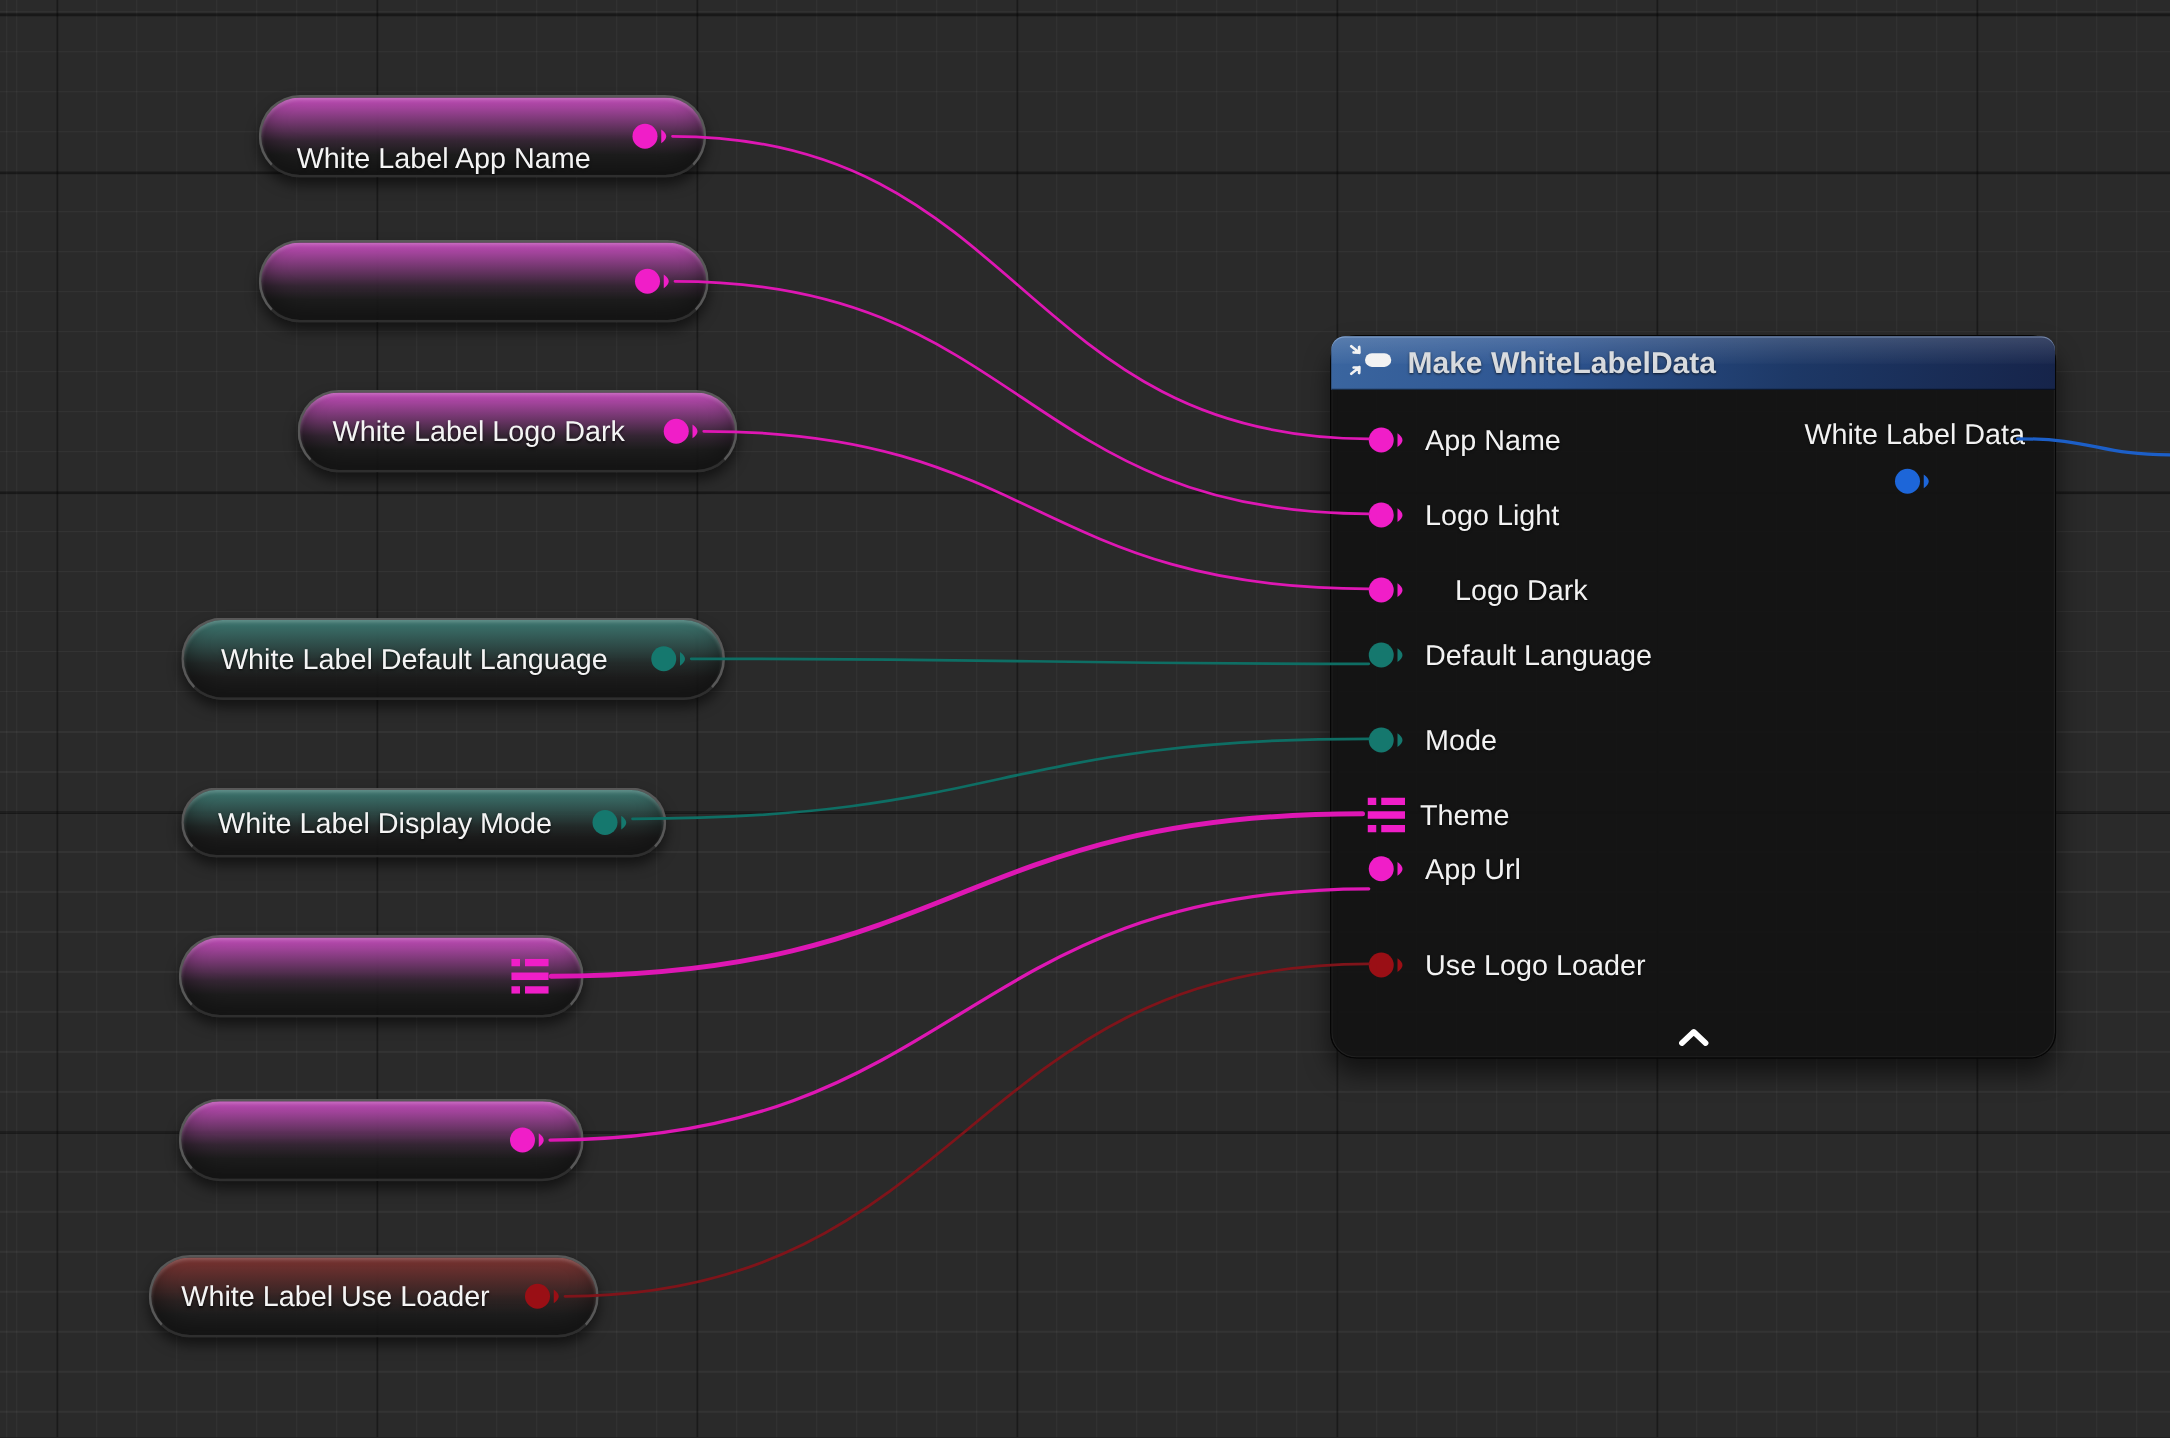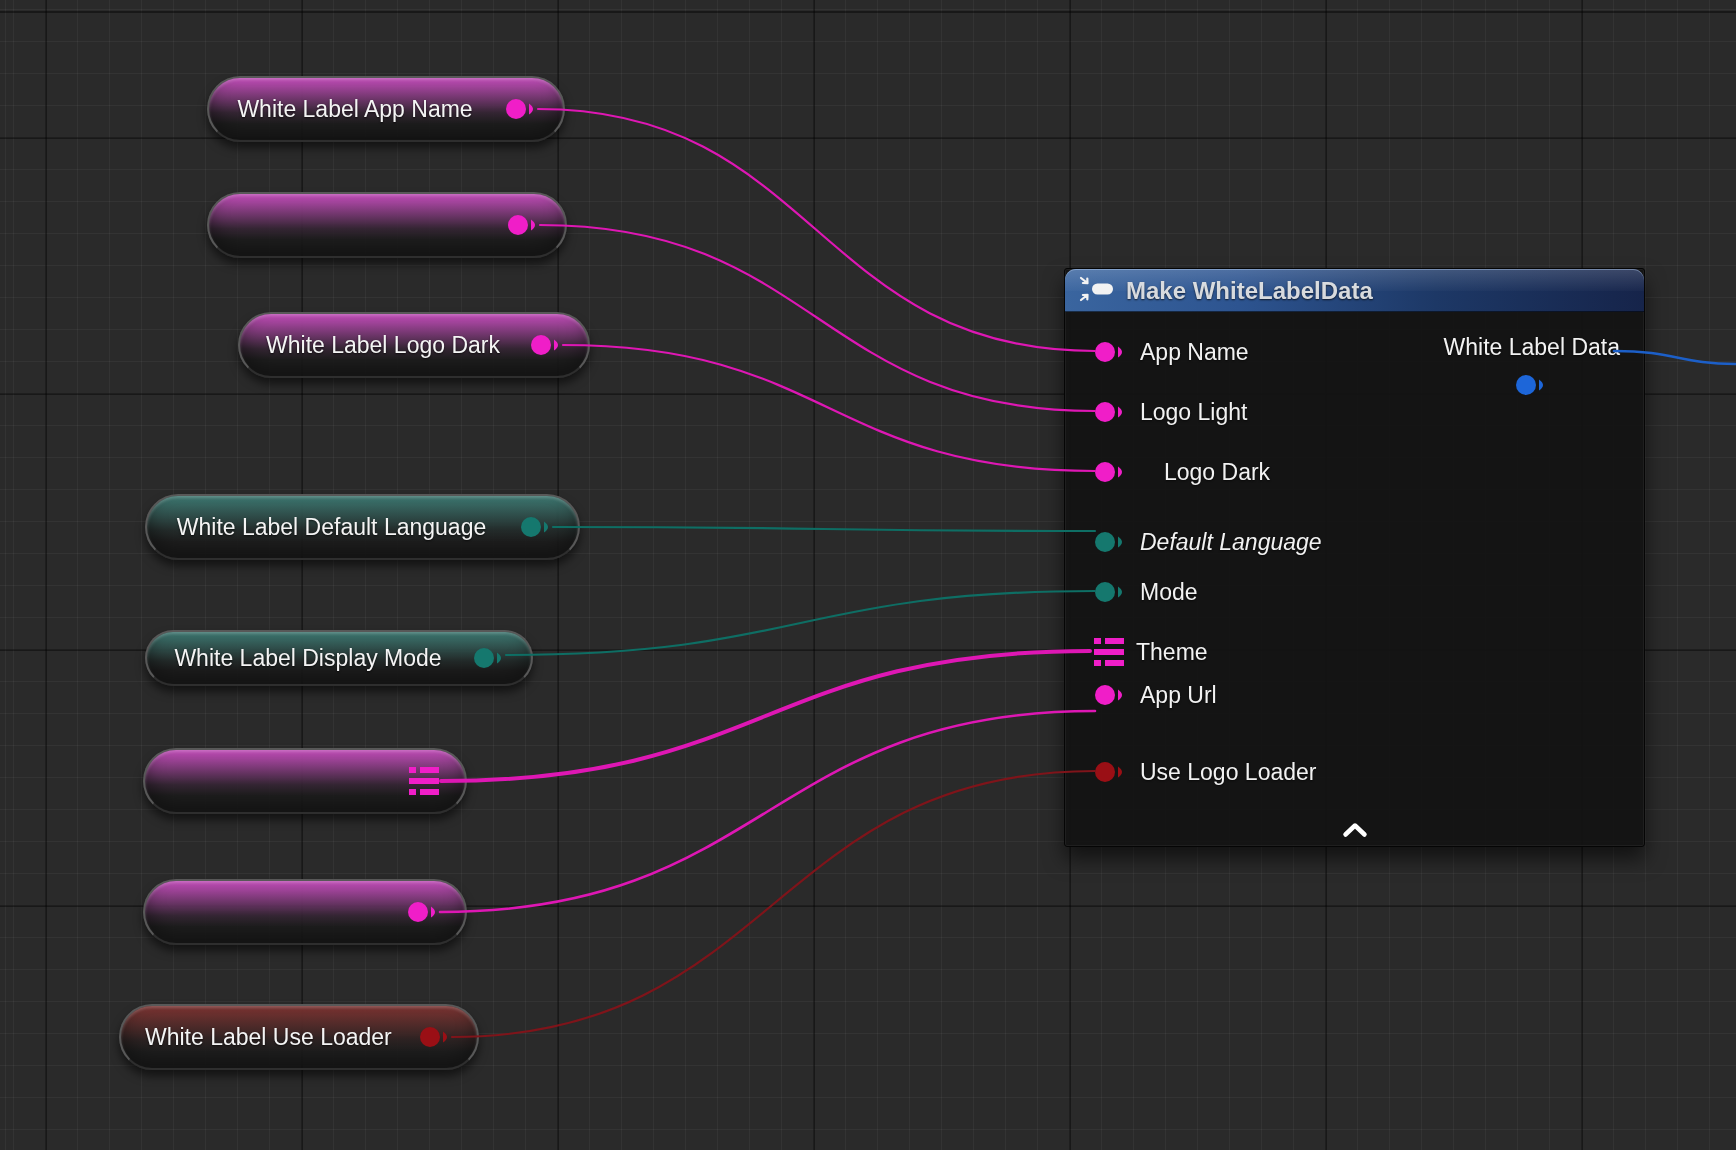--- a/index.html
+++ b/index.html
@@ -39,21 +39,21 @@
     position:absolute;
     right:24px;top:50%;
     transform:translateY(-50%);
     line-height:0;
   }
   .pill .structpin{right:26px;}
   
   .node{
     position:absolute;
     background:rgba(19,19,19,0.94);
-    border-radius:3px;
+    border-radius:21px;
     border:1px solid #050505;
     box-sizing:border-box;
     box-shadow:0 12px 20px rgba(0,0,0,0.55), inset 0 0 0 1px rgba(255,255,255,0.05);
   }
   .node-header{
     position:relative;
     height:43px;
     border-radius:11px 11px 0 0;
     background:linear-gradient(90deg,#3a659f 0%,#2d5490 30%,#1d3866 64%,#16244a 100%);
     display:flex;align-items:center;gap:11px;
@@ -88,21 +88,21 @@
     line-height:0;
   }
   #wires{position:absolute;left:0;top:0;pointer-events:none;}
   #wires path{pointer-events:stroke;}
 </style>
 </head>
 <body>
 
 <div id="canvas">
   <div id="nodes">
-      <div class="pill" style="left: 207px; top: 76px; width: 358px; height: 66px; background: linear-gradient(rgba(203, 79, 194, 0.95) 0%, rgba(203, 79, 194, 0.45) 34%, rgba(203, 79, 194, 0.12) 56%, rgba(0, 0, 0, 0) 74%), rgba(31, 31, 31, 0.88);">
+      <div class="pill" style="left: 207px; top: 76px; width: 358px; height: 66px; background: linear-gradient(rgba(203, 79, 194, 0.95) 0%, rgba(203, 79, 194, 0.45) 34%, rgba(203, 79, 194, 0.12) 56%, rgba(0, 0, 0, 0) 74%), rgba(31, 31, 31, 0.88); align-items: flex-end;">
         <span class="lbl">White Label App Name</span>
         <span class="pin"><svg width="34" height="24" viewBox="0 0 34 24">
     <circle cx="11" cy="12" r="10" fill="#f01ec8"></circle>
     <path d="M24 6.5 Q32 12 24 17.5 Z" fill="#f01ec8"></path>
           </svg></span>
       </div>
       <div class="pill" style="left: 207px; top: 192px; width: 360px; height: 66px; background: linear-gradient(rgba(203, 79, 194, 0.95) 0%, rgba(203, 79, 194, 0.45) 34%, rgba(203, 79, 194, 0.12) 56%, rgba(0, 0, 0, 0) 74%), rgba(31, 31, 31, 0.88);">
         <span class="pin"><svg width="34" height="24" viewBox="0 0 34 24">
     <circle cx="11" cy="12" r="10" fill="#f01ec8"></circle>
     <path d="M24 6.5 Q32 12 24 17.5 Z" fill="#f01ec8"></path>
@@ -179,21 +179,21 @@
             </svg></span>
           <span class="lbl">Logo Light</span>
         </div>
         <div class="row" style="left: 29px; top: 185px; gap: 36px;">
           <span style="line-height: 0;"><svg width="34" height="24" viewBox="0 0 34 24">
     <circle cx="11" cy="12" r="10" fill="#f01ec8"></circle>
     <path d="M24 6.5 Q32 12 24 17.5 Z" fill="#f01ec8"></path>
             </svg></span>
           <span class="lbl">Logo Dark</span>
         </div>
-        <div class="row" style="left: 29px; top: 255px; font-style: italic;">
+        <div class="row" style="left: 29px; top: 237px;">
           <span style="line-height: 0;"><svg width="34" height="24" viewBox="0 0 34 24">
     <circle cx="11" cy="12" r="10" fill="#15786e"></circle>
     <path d="M24 6.5 Q32 12 24 17.5 Z" fill="#15786e"></path>
             </svg></span>
           <span class="lbl">Default Language</span>
         </div>
         <div class="row" style="left: 29px; top: 305px;">
           <span style="line-height: 0;"><svg width="34" height="24" viewBox="0 0 34 24">
     <circle cx="11" cy="12" r="10" fill="#15786e"></circle>
     <path d="M24 6.5 Q32 12 24 17.5 Z" fill="#15786e"></path>

